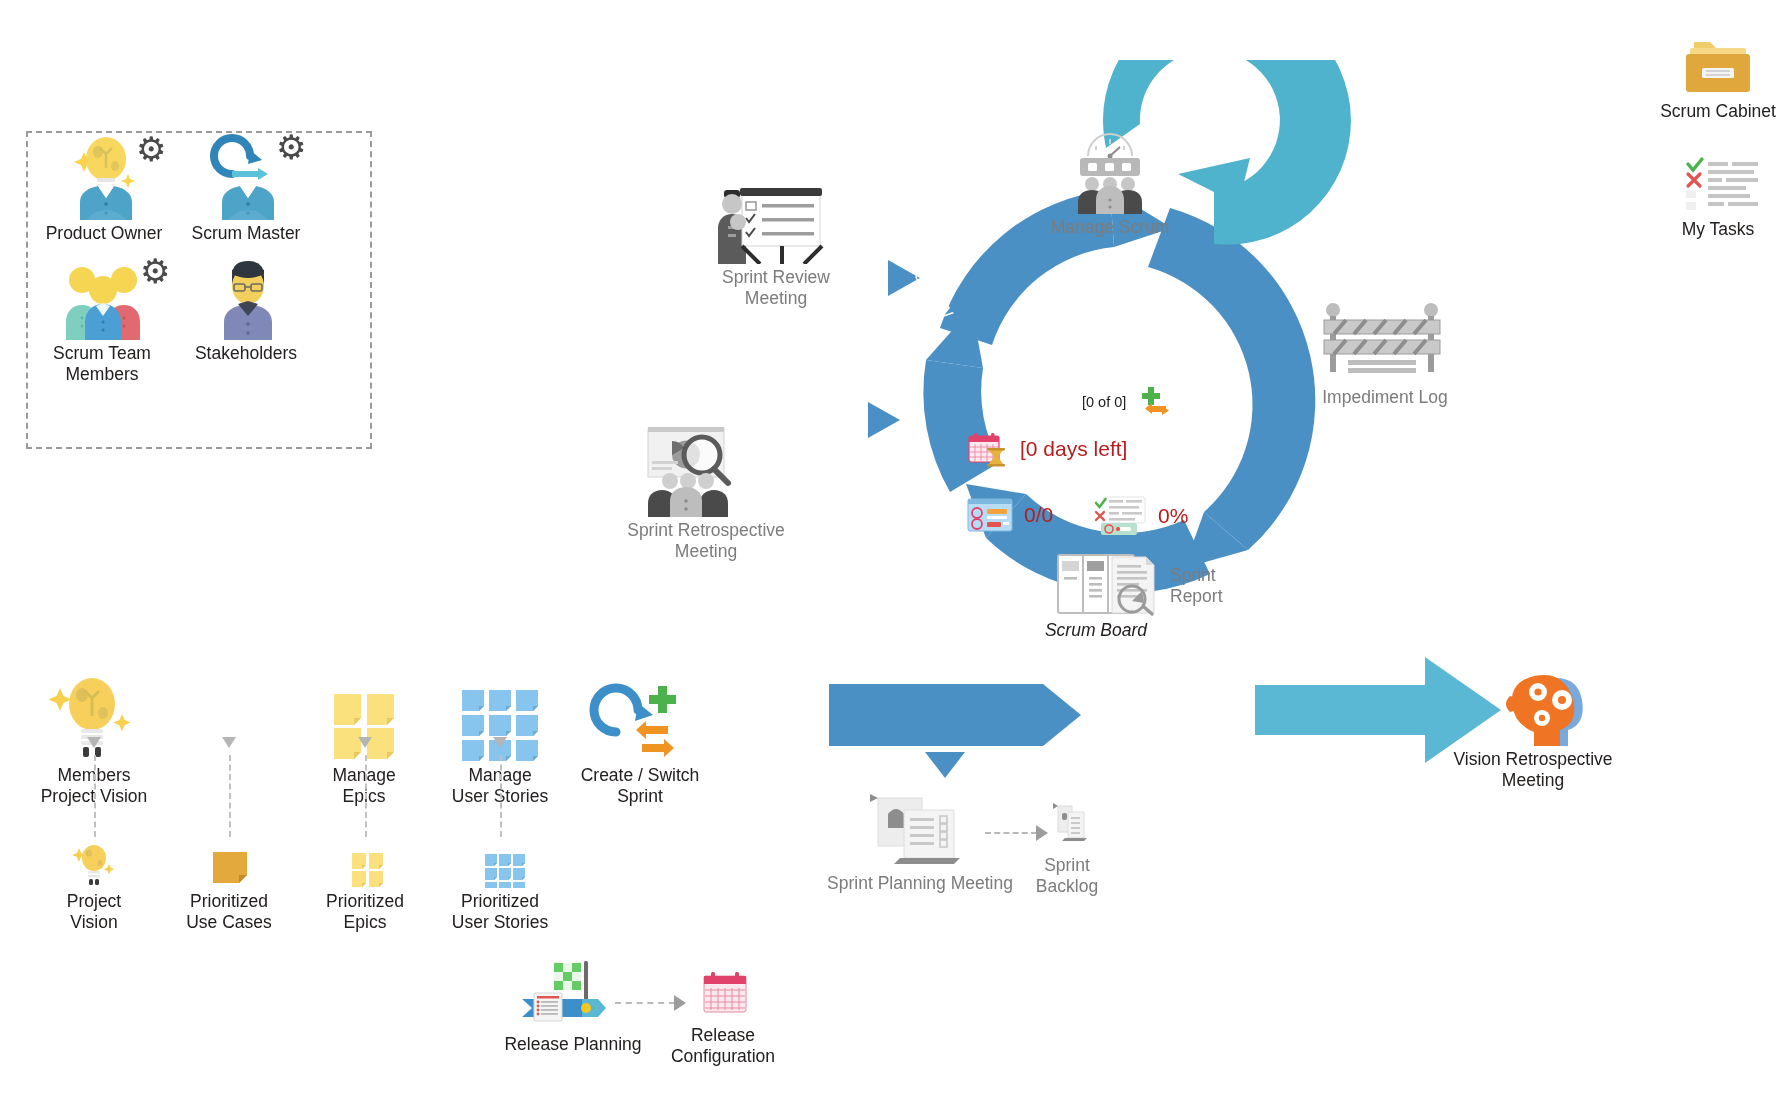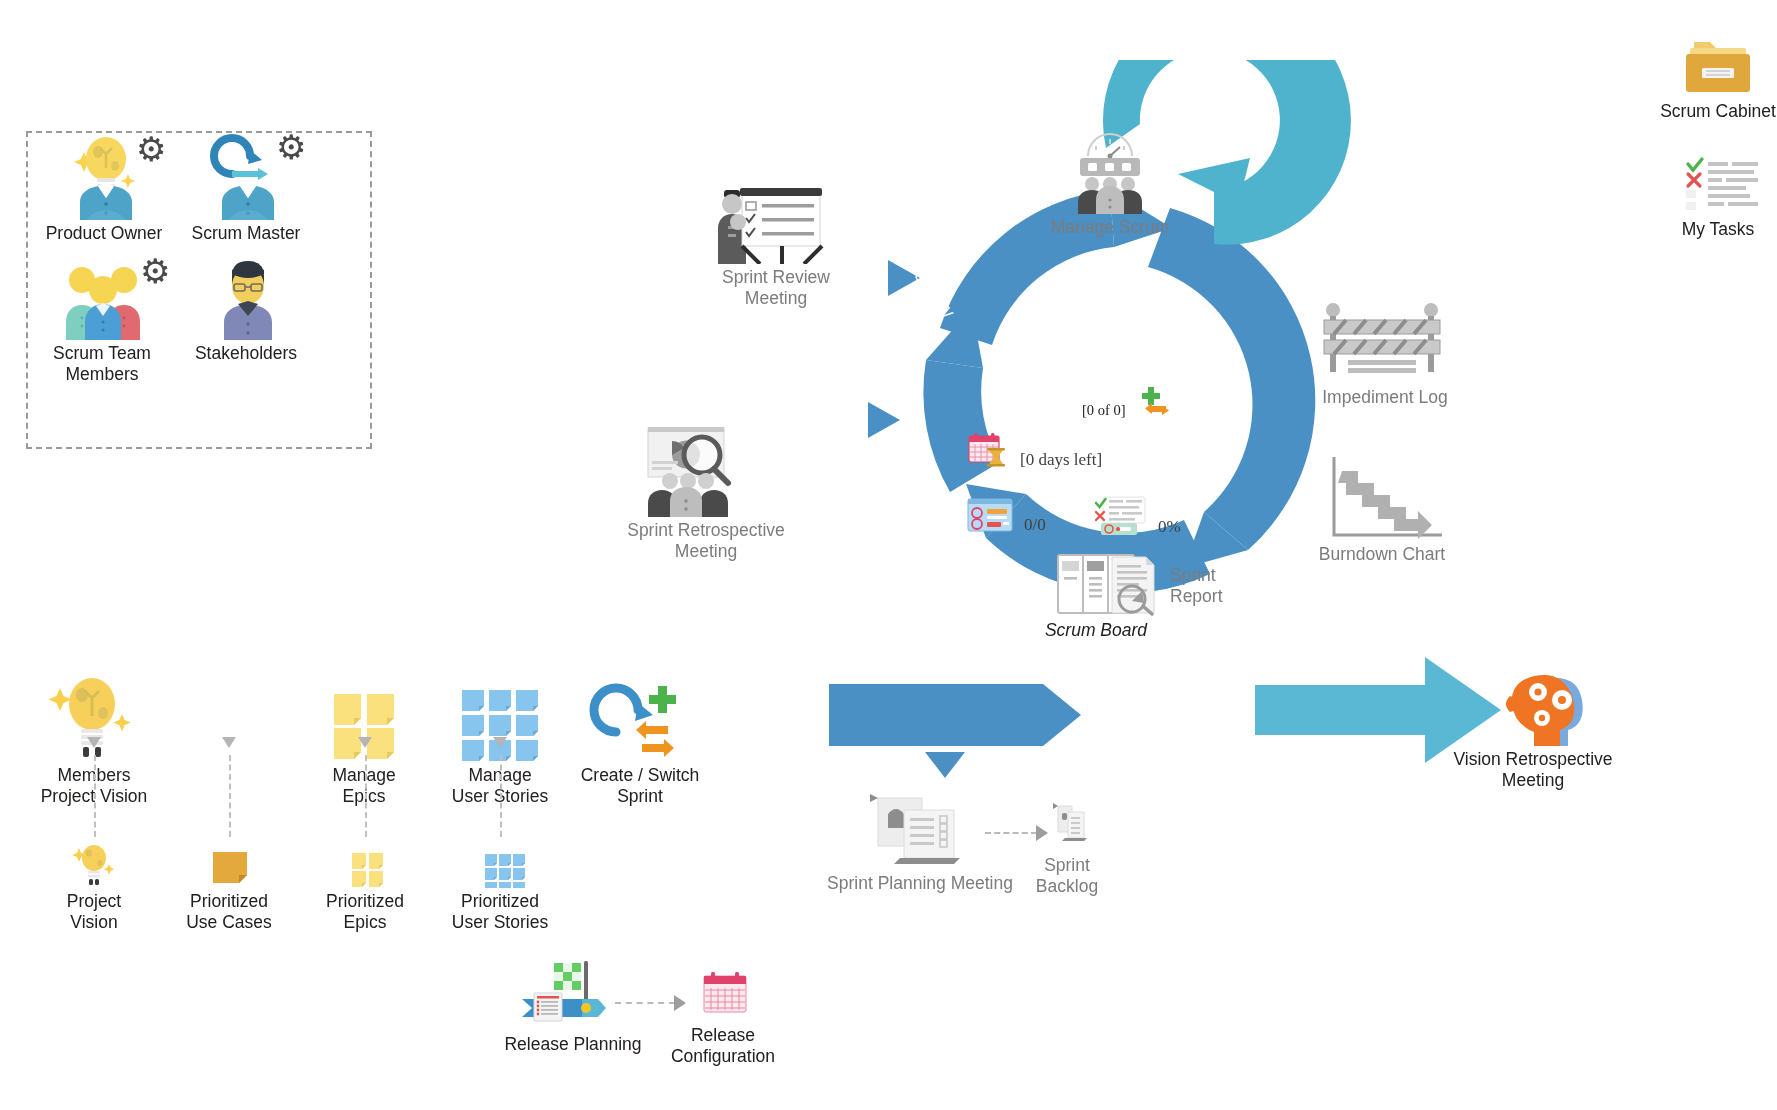--- a/index.html
+++ b/index.html
@@ -80,24 +80,24 @@
   
   .ring-word {
     position: absolute;
     color: #ffffff;
     font-size: 21px;
     white-space: nowrap;
     letter-spacing: .3px;
   }
 
   
-  .metric-row { position: absolute; display: flex; align-items: flex-end; font-family: Liberation Serif, serif; }
+  .metric-row { position: absolute; display: flex; align-items: center; }
   .metric-val {
-    font-size: 17px;
-    color: #404040;
+    font-size: 21px;
+    color: #b91c1c;
     margin-left: 9px;
     white-space: nowrap;
   }
   .metric-small {
     font-size: 14.5px;
     color: #1c1c1c;
     white-space: nowrap;
   }
   .gear {
     position: absolute;
@@ -773,29 +773,20 @@
           <path d="M44 34 l12 -14 M64 34 l12 -14 M84 34 l12 -14 M104 34 l12 -14 M124 34 l12 -14"></path>
           <path d="M44 54 l12 -14 M64 54 l12 -14 M84 54 l12 -14 M104 54 l12 -14 M124 54 l12 -14"></path>
         </g>
         <rect x="58" y="60" width="68" height="5" fill="#bdbdbd"></rect>
         <rect x="58" y="68" width="68" height="5" fill="#bdbdbd"></rect>
       </svg>
     </div>
     <div class="cap cap-grey">Impediment Log</div>
   </div>
 
-  <div class="node" style="left:1282px; top:455px; width:200px;">
-    <div style="height:86px;">
-      <svg width="200" height="86" viewBox="0 0 200 86">
-        <path d="M52 2 v78 h108" stroke="#9b9b9b" stroke-width="3" fill="none"></path>
-        <path d="M60 16 h16 v12 h16 v12 h16 v12 h16 v12 h12 l0 -8 14 14 -14 14 0 -8 h-24 v-12 h-16 v-12 h-16 v-12 h-16 v-12 h-8z" fill="#b0b0b0"></path>
-      </svg>
-    </div>
-    <div class="cap cap-grey">Burndown Chart</div>
-  </div>
 
   <svg class="abs" style="left:1255px; top:655px;" width="250" height="110" viewBox="0 0 250 110">
     <path d="M0 30 h170 v-28 l76 53 -76 53 v-28 h-170z" fill="#5bb8d4"></path>
   </svg>
 
   <div class="node" style="left:1428px; top:660px; width:210px;">
     <div style="height:86px;">
       <svg width="210" height="86" viewBox="0 0 210 86">
         <path d="M128 18 q22 0 26 22 q4 24 -14 30 v16 h-20 v-12 q-22 -6 -24 -28 q-2 -24 22 -28z" fill="#7aa9dd"></path>
         <path d="M106 16 q28 -6 38 20 q8 26 -12 34 v16 h-26 v-14 q-20 -8 -22 -28 q-2 -22 22 -28z" fill="#ef7423"></path>

